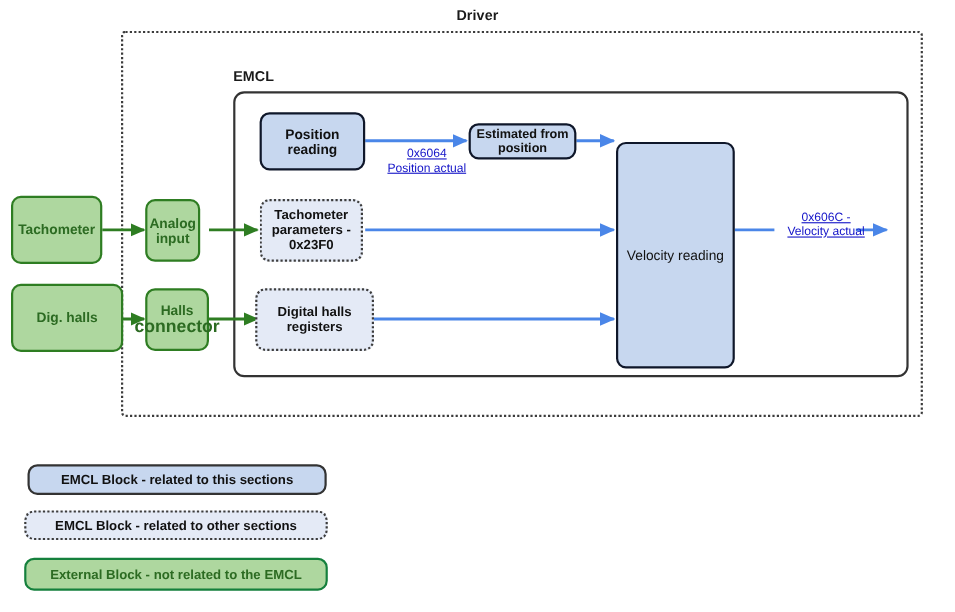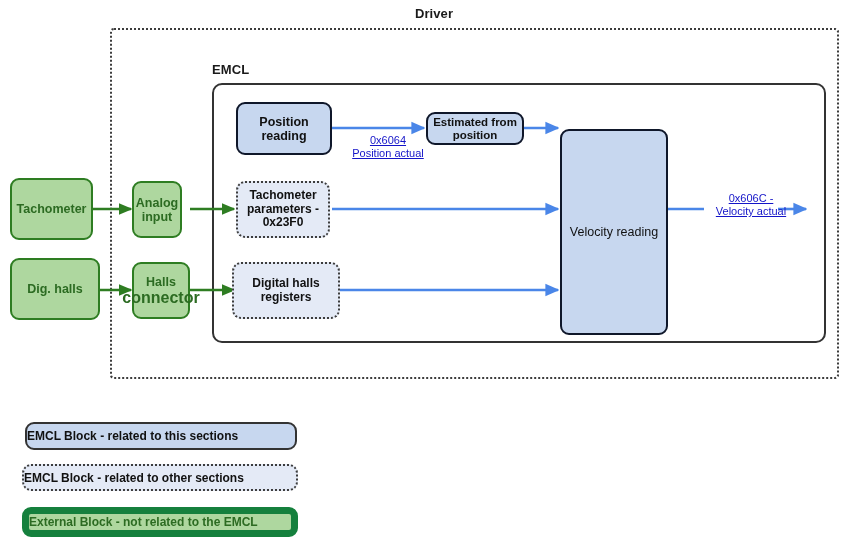--- a/index.html
+++ b/index.html
@@ -117,21 +117,21 @@
     text-decoration: underline;
     padding-left: 20px;
   }
 
   
   .legend-item {
     position: absolute;
     box-sizing: border-box;
     display: flex;
     align-items: center;
-    justify-content: flex-start;
+    justify-content: center;
     text-align: center;
     font-size: 12px;
     font-weight: bold;
   }
 </style>
 </head>
 <body>
 
 <div id="canvas">
 
@@ -168,21 +168,21 @@
     <line x1="332" y1="290" x2="558" y2="290" stroke="#4a86e8" stroke-width="2.6" marker-end="url(#arrow-blue)"></line>
 
     <line x1="668" y1="209" x2="704" y2="209" stroke="#4a86e8" stroke-width="2.6"></line>
     <line x1="778" y1="209" x2="806" y2="209" stroke="#4a86e8" stroke-width="2.6" marker-end="url(#arrow-blue)"></line>
   </svg>
 
   <div class="node blk-external" style="left:10px; top:178px; width:83px; height:62px;">
     <span>Tachometer</span>
   </div>
 
-  <div class="node blk-external" style="left:10px; top:258px; width:90px; height:62px;">
+  <div class="node blk-external" style="left:10px; top:258px; width:102px; height:62px;">
     <span>Dig. halls</span>
   </div>
 
   <div class="node blk-external" style="left:132px; top:181px; width:50px; height:57px;">
     <div>
       <span>Analog</span><br>
       <span>input</span>
     </div>
   </div>
 
@@ -237,17 +237,17 @@
   </div>
 
   <div class="legend-item" style="left:25px; top:422px; width:272px; height:28px; background:#c7d7ef; border:2px solid #333333; border-radius:9px; color:#111111;">
     <span>EMCL Block - related to this sections</span>
   </div>
 
   <div class="legend-item" style="left:22px; top:464px; width:276px; height:27px; background:#e4eaf6; border:2px dotted #3c3c3c; border-radius:9px; color:#111111;">
     <span>EMCL Block - related to other sections</span>
   </div>
 
-  <div class="legend-item" style="left:22px; top:507px; width:276px; height:30px; background:#aed79f; border:7px solid #15803d; border-radius:9px; color:#2c6b22;">
+  <div class="legend-item" style="left:22px; top:507px; width:276px; height:30px; background:#aed79f; border:2px solid #15803d; border-radius:9px; color:#2c6b22;">
     <span>External Block - not related to the EMCL</span>
   </div>
 
 </div>
 
 </body></html>

